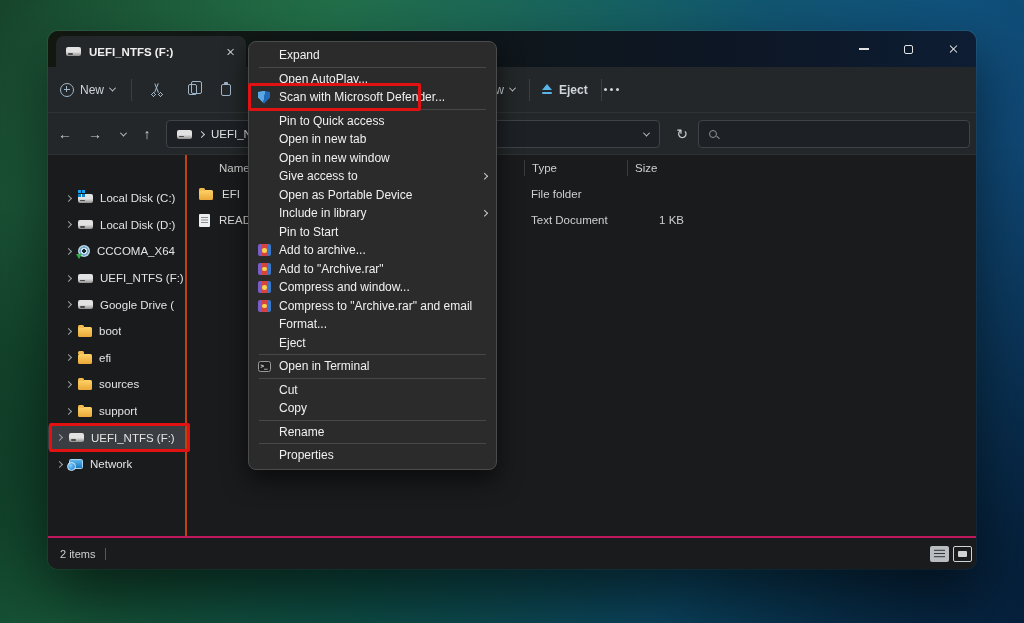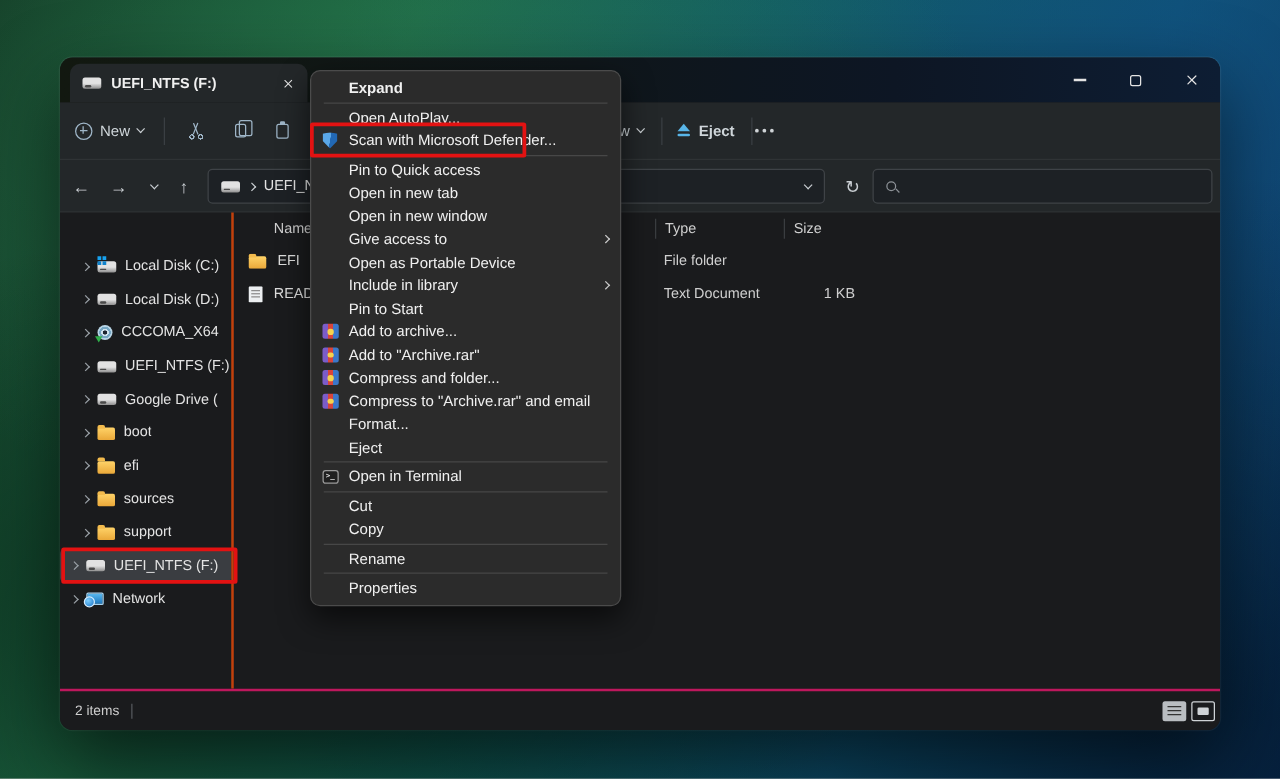--- a/index.html
+++ b/index.html
@@ -10,21 +10,21 @@
     position:relative; width:1024px; height:623px;
     background:
       radial-gradient(900px 500px at 18% 78%, rgba(0,20,10,.55), transparent 60%),
       radial-gradient(1100px 650px at 92% 90%, rgba(0,10,25,.5), transparent 65%),
       radial-gradient(800px 520px at 30% 18%, rgba(45,130,80,.45), transparent 60%),
       radial-gradient(1000px 700px at 88% 20%, rgba(18,70,130,.55), transparent 65%),
       linear-gradient(115deg, #143c27 0%, #1e6a46 26%, #13665d 48%, #0f5a78 72%, #0a2f55 100%);
   }
 
   .window{
-    position:absolute; left:48px; top:46px; width:928px; height:538px;
+    position:absolute; left:48px; top:31px; width:928px; height:538px;
     background:#1a1b1d; border-radius:10px; overflow:hidden;
     box-shadow:0 24px 60px rgba(0,0,0,.55), 0 0 0 1px rgba(255,255,255,.07);
     color:#e6e6e6;
   }
 
   
   .tabbar{
     position:relative; height:36px;
     background:linear-gradient(90deg,#121810 0%, #0f161a 45%, #0d1624 72%, #0d1d33 100%);
   }
@@ -133,21 +133,21 @@
   .ico-folder::before{ content:""; position:absolute; top:-2.5px; left:0; width:6px; height:3px; background:#f3bb4d; border-radius:1.5px 1.5px 0 0; }
   .ico-textdoc{ position:relative; width:11px; height:13px; background:#eceff1; border-radius:1px; flex:none; }
   .ico-textdoc::after{ content:""; position:absolute; left:2px; top:3.5px; width:7px; height:1px; background:#8c8c8c; box-shadow:0 2.5px 0 #8c8c8c, 0 5px 0 #8c8c8c; }
 
   
   .ctx{ position:absolute; left:200px; top:10px; width:249px; z-index:50;
     background:#2b2b2b; border:1px solid #4b4b4b; border-radius:8px;
     box-shadow:0 10px 24px rgba(0,0,0,.6); padding:4px 0; }
   .mi{ position:relative; height:18.5px; display:flex; align-items:center; padding-left:30px; padding-right:10px; font-size:12px; color:#f0f0f0; white-space:nowrap; }
   .mi .mi-ico{ position:absolute; left:9px; }
-  .mi .bold{ font-weight:bold; }
+  .mi .bold{ font-weight:normal; }
   .mi .chv-r{ margin-left:auto; width:4.5px; height:4.5px; border-right:1.3px solid #c9c9c9; border-bottom:1.3px solid #c9c9c9; transform:rotate(-45deg); }
   .menu-sep{ height:1px; background:#474747; margin:2px 10px; }
   .menu-ann{ left:-1px; top:-5px; width:173px; height:28px; }
 
   .ico-shield{ width:12px; height:13px; background:linear-gradient(100deg,#5aa7e8 0 49%, #2268b4 51%);
     clip-path:polygon(0 10%, 50% 0, 100% 10%, 100% 52%, 50% 100%, 0 52%); }
   .ico-rar{ position:relative; width:13px; height:12px; border-radius:2px;
     background:linear-gradient(90deg,#7b5cc9 0 33%, #d8443c 33% 66%, #3b77c9 66%); }
   .ico-rar::after{ content:""; position:absolute; left:4.2px; top:3.8px; width:4.5px; height:4.5px; background:#f5d34e; border-radius:50%; }
   .ico-term{ position:relative; width:13px; height:11px; background:#1f1f1f; border:1px solid #9a9a9a; border-radius:2.5px; }
@@ -380,21 +380,21 @@
       <div class="mi">
         <span class="mi-ico ico-rar"></span>
         <span>Add to archive...</span>
       </div>
       <div class="mi">
         <span class="mi-ico ico-rar"></span>
         <span>Add to "Archive.rar"</span>
       </div>
       <div class="mi">
         <span class="mi-ico ico-rar"></span>
-        <span>Compress and folder...</span>
+        <span>Compress and window...</span>
       </div>
       <div class="mi">
         <span class="mi-ico ico-rar"></span>
         <span>Compress to "Archive.rar" and email</span>
       </div>
       <div class="mi">
         <span>Format...</span>
       </div>
       <div class="mi">
         <span>Eject</span>

